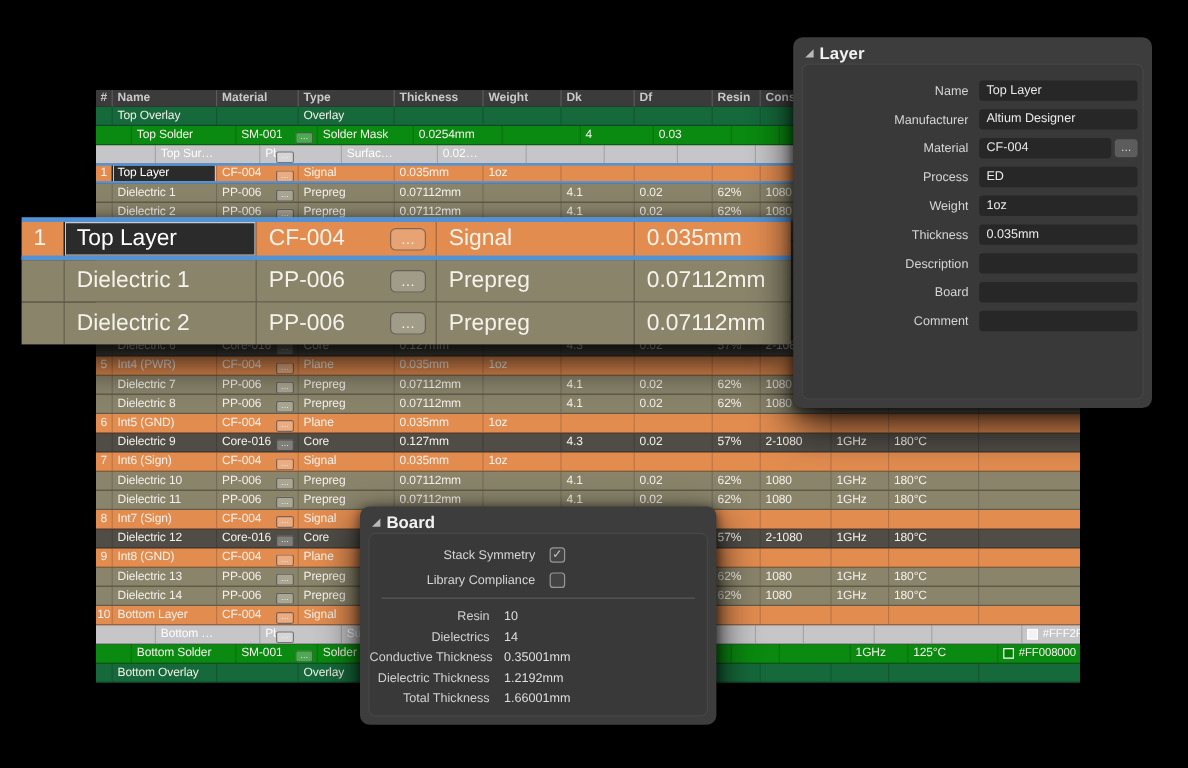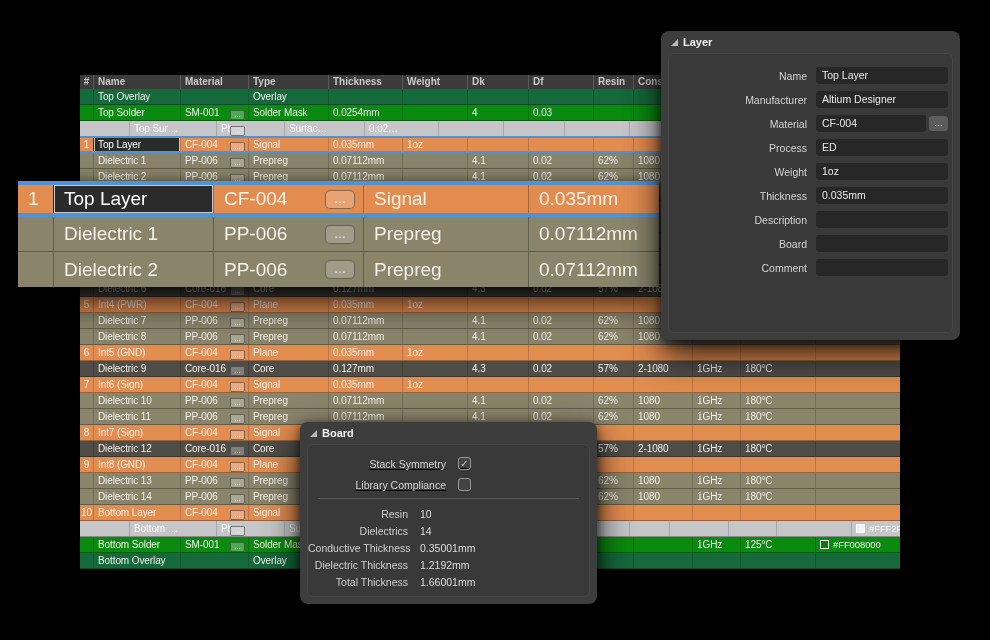--- a/index.html
+++ b/index.html
@@ -13,21 +13,21 @@
   .th{font-size:10px;font-weight:bold;color:#C9C9C9;line-height:14px;padding-left:4px;
       border-left:1px solid #5A5A5A;overflow:hidden;white-space:nowrap;box-sizing:border-box;}
   .th:first-child{border-left:none;text-align:center;padding-left:0;}
   .trow{height:16px;box-sizing:border-box;border-bottom:1px solid rgba(0,0,0,0.30);position:relative;}
   .td{font-size:10px;line-height:15px;color:#F3F1EA;padding-left:4px;overflow:hidden;white-space:nowrap;
       text-overflow:ellipsis;border-left:1px solid rgba(0,0,0,0.16);box-sizing:border-box;letter-spacing:-0.1px;}
   .td.c-num{border-left:none;text-align:center;padding-left:0;}
   .trow.copper{background:#E28C50;}
   .trow.prepreg{background:#8A846B;}
   .trow.core{background:#504D47;}
-  .trow.solder{background:#0A8A10;}
+  .trow.solder{background:#0A8A10;padding-left:16px;}
   .trow.overlaygreen{background:#15693B;}
   .trow.surface{background:#C6C6C8;}
   .trow.surface .td{color:#FDFDFD;margin-left:36px;}
   .trow.hidden{background:#5E5A51;}
   .trow.selected::before,.trow.selected::after{content:"";position:absolute;left:0;right:0;height:2px;
       background:#5292D4;z-index:3;}
   .trow.selected::before{top:-1px;}
   .trow.selected::after{bottom:-1px;}
   .td.editcell{background:#2B2B2B;box-shadow:inset 0 0 0 1px #C6C6C6;color:#FFFFFF;}
   .td.c-mat{display:flex;align-items:flex-end;justify-content:space-between;padding-right:3px;}
@@ -58,40 +58,40 @@
   .mbig{flex:0 0 30px;width:30px;height:19px;border-radius:5px;background:rgba(255,255,255,0.20);
         box-shadow:inset 0 0 0 1px rgba(40,40,40,0.5);color:#F2F2F2;font-size:12px;line-height:18px;text-align:center;align-self:center;}
 
   
   .panel{position:absolute;background:#3D3D3D;border-radius:8px;
          box-shadow:0 14px 34px rgba(0,0,0,0.85), 0 2px 10px rgba(0,0,0,0.6);}
   .panel.layer{left:661px;top:31px;width:299px;height:309px;z-index:4;}
   .panel.board{left:300px;top:422px;width:297px;height:182px;z-index:3;}
   .phead{position:absolute;top:5px;left:10px;display:flex;align-items:center;gap:5px;cursor:pointer;}
   .tri{width:0;height:0;border-left:7px solid transparent;border-bottom:7px solid #B9B9B9;}
-  .ptitle{font-size:11px;font-weight:bold;color:#F1F1F1;}
+  .ptitle{font-size:14px;font-weight:bold;color:#F1F1F1;}
   .pbody{position:absolute;left:7px;right:7px;top:22px;bottom:7px;background:#393939;
          border:1px solid #474747;border-radius:6px;box-sizing:border-box;}
   .layer .pbody{padding-top:13px;}
   .board .pbody{padding-top:10px;}
 
   .frow{display:flex;align-items:center;height:17px;margin-bottom:7px;}
   .flabel{width:138px;text-align:right;margin-right:9px;font-size:10.5px;color:#D5D5D5;flex:0 0 138px;
           white-space:nowrap;overflow:hidden;}
   .finput{width:132px;height:17px;background:#272727;border-radius:3px;color:#E9E9E9;font-size:10.5px;
           line-height:17px;padding:0 6px;box-sizing:border-box;overflow:hidden;white-space:nowrap;}
   .finput.short{width:110px;}
   .fbtn{width:19px;height:15px;margin-left:3px;background:#5C5C5C;border-radius:3px;color:#E2E2E2;
         font-size:9px;line-height:14px;text-align:center;}
   .fselect{width:132px;height:17px;background:#323232;border-radius:3px;color:#8C8C8C;font-size:10.5px;
            line-height:17px;padding:0 6px;box-sizing:border-box;display:flex;align-items:center;justify-content:space-between;}
   .caret{width:0;height:0;border-left:3.5px solid transparent;border-right:3.5px solid transparent;
          border-top:4px solid #8C8C8C;}
 
-  .crow{display:flex;align-items:flex-end;height:15px;margin-bottom:6px;text-decoration:underline;}
+  .crow{display:flex;align-items:center;height:15px;margin-bottom:6px;}
   .clabel{width:138px;flex:0 0 138px;text-align:right;margin-right:12px;font-size:10.5px;color:#D5D5D5;white-space:nowrap;}
   .cbox{width:13px;height:13px;border:1px solid #979797;border-radius:3px;background:#434343;color:#C6C6C6;
         font-size:10px;line-height:11px;text-align:center;box-sizing:border-box;}
   .divider{margin:7px 10px 6px 10px;border-top:1px solid #5A5A5A;}
   .srow{display:flex;align-items:center;height:17px;}
   .slabel{width:100px;flex:0 0 100px;text-align:right;margin-right:12px;font-size:10.5px;color:#D0D0D0;white-space:nowrap;}
   .sval{font-size:10.5px;color:#DEDEDE;white-space:nowrap;}
 </style>
 </head>
 <body>

